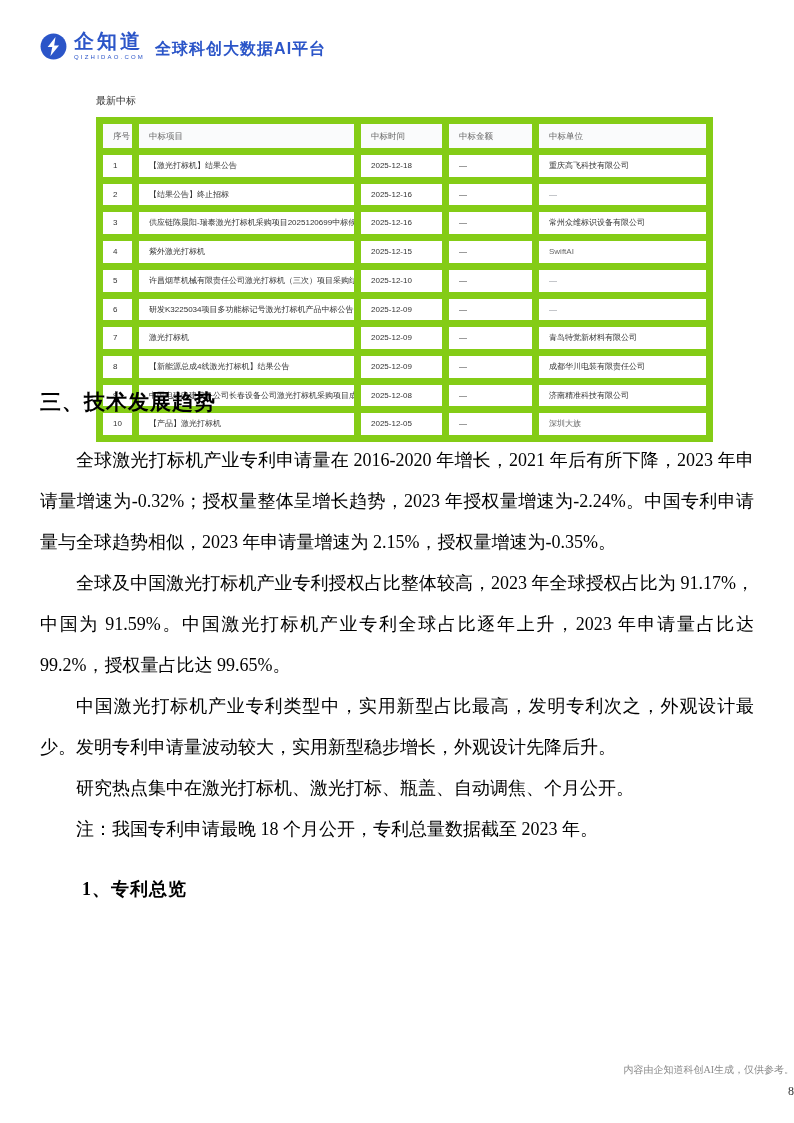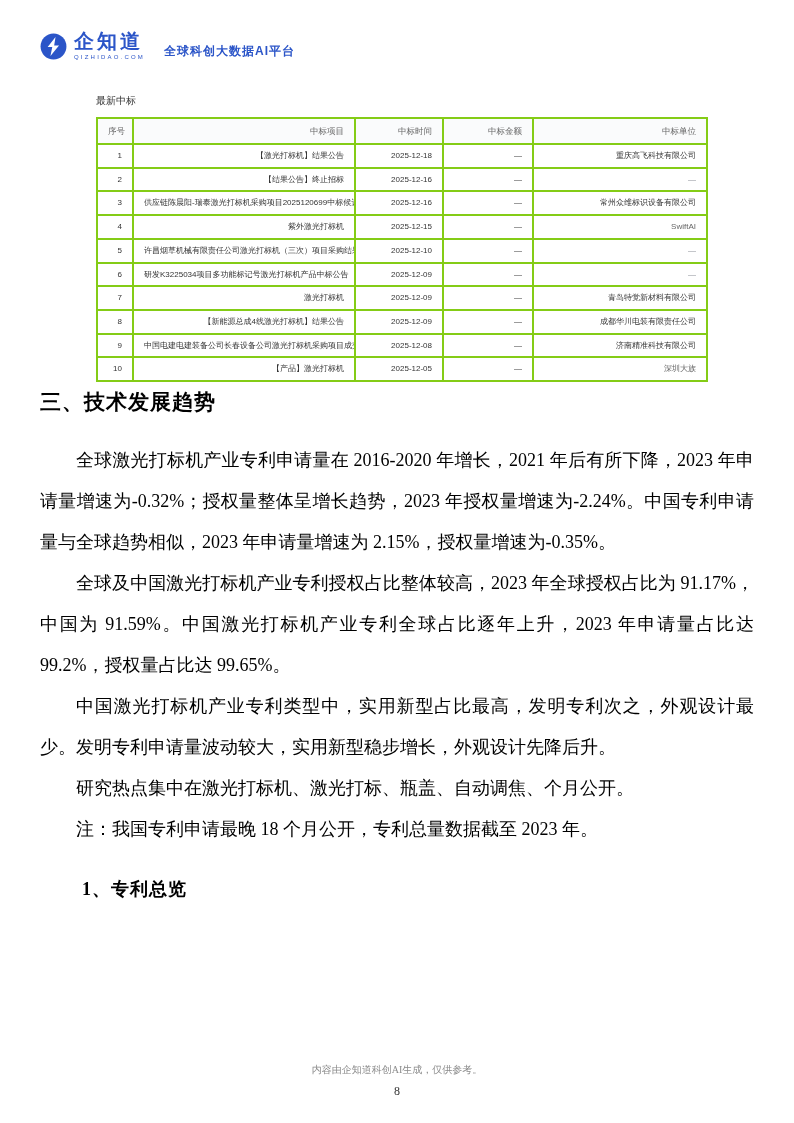--- a/index.html
+++ b/index.html
@@ -8,47 +8,47 @@
     background:#fff; overflow:hidden;
     font-family:"Liberation Sans","DejaVu Sans",sans-serif;
   }
 
   
   .logo { position:absolute; left:40px; top:31px; display:flex; align-items:flex-end; }
   .logo-icon { width:27px; height:27px; flex:0 0 auto; }
   .logo-main { margin-left:7px; display:flex; flex-direction:column; line-height:1; }
   .logo-name { font-size:20px; font-weight:bold; letter-spacing:3px; color:var(--brand); }
   .logo-domain { font-size:6px; letter-spacing:2.2px; color:var(--brand); margin-top:3px; }
-  .logo-tagline { margin-left:19px; font-size:12px; font-weight:bold; letter-spacing:1px; color:var(--brand); }
+  .logo-tagline { margin-left:10px; font-size:16px; font-weight:bold; letter-spacing:1px; color:var(--brand); }
 
   
   .table-wrap { position:absolute; left:96px; top:94px; width:610px; }
   .table-title { font-size:10px; color:#333; margin-bottom:9px; }
   table.bids { width:610px; border-collapse:collapse; table-layout:fixed; }
   table.bids th, table.bids td {
-    border:2px solid #84cc16; font-weight:normal; text-align:right;
+    border:7px solid #84cc16; font-weight:normal; text-align:left;
     padding:0 10px; white-space:nowrap; overflow:hidden;
     font-size:8px; color:#333; height:21.7px; line-height:21.7px;
   }
   table.bids th { background:#fafbfc; color:#666; height:24px; line-height:24px; font-size:8.5px; }
   td.c-no { text-align:left; color:#333; }
   .link { color:var(--link); cursor:pointer; }
   td .dash, .plain { color:#8b8f96; }
   td.c-win.plain { color:#666; }
   td.c-amt { color:#9aa0a8; }
 
   
   .doc { position:absolute; left:40px; top:388px; width:714px;
          font-family:"Liberation Serif","DejaVu Serif",serif; color:#000; }
   .h1 { font-size:21px; font-weight:bold; margin:0 0 24px 0; letter-spacing:1px; }
   .para { font-size:18px; line-height:41px; text-align:justify; text-indent:2em; margin:0; }
   .h2 { font-size:18px; font-weight:bold; margin:27px 0 0 0; padding-left:42px; letter-spacing:1px; }
 
   
-  .footer { position:absolute; left:0; right:0; bottom:24px; text-align:center; }
+  .footer { position:absolute; left:0; right:0; bottom:24px; text-align:right; }
   .footer-note { font-size:10px; color:#8a8a8a; font-family:"Liberation Serif","DejaVu Serif",serif; }
   .page-num { font-size:12px; color:#333; margin-top:7px; font-family:"Liberation Serif","DejaVu Serif",serif; }
 </style>
 </head>
 <body>
 
 <div class="page" style="--brand: #2b55c8; --link: #4d7bf2;">
 
   <div class="logo">
     <span class="logo-icon">

